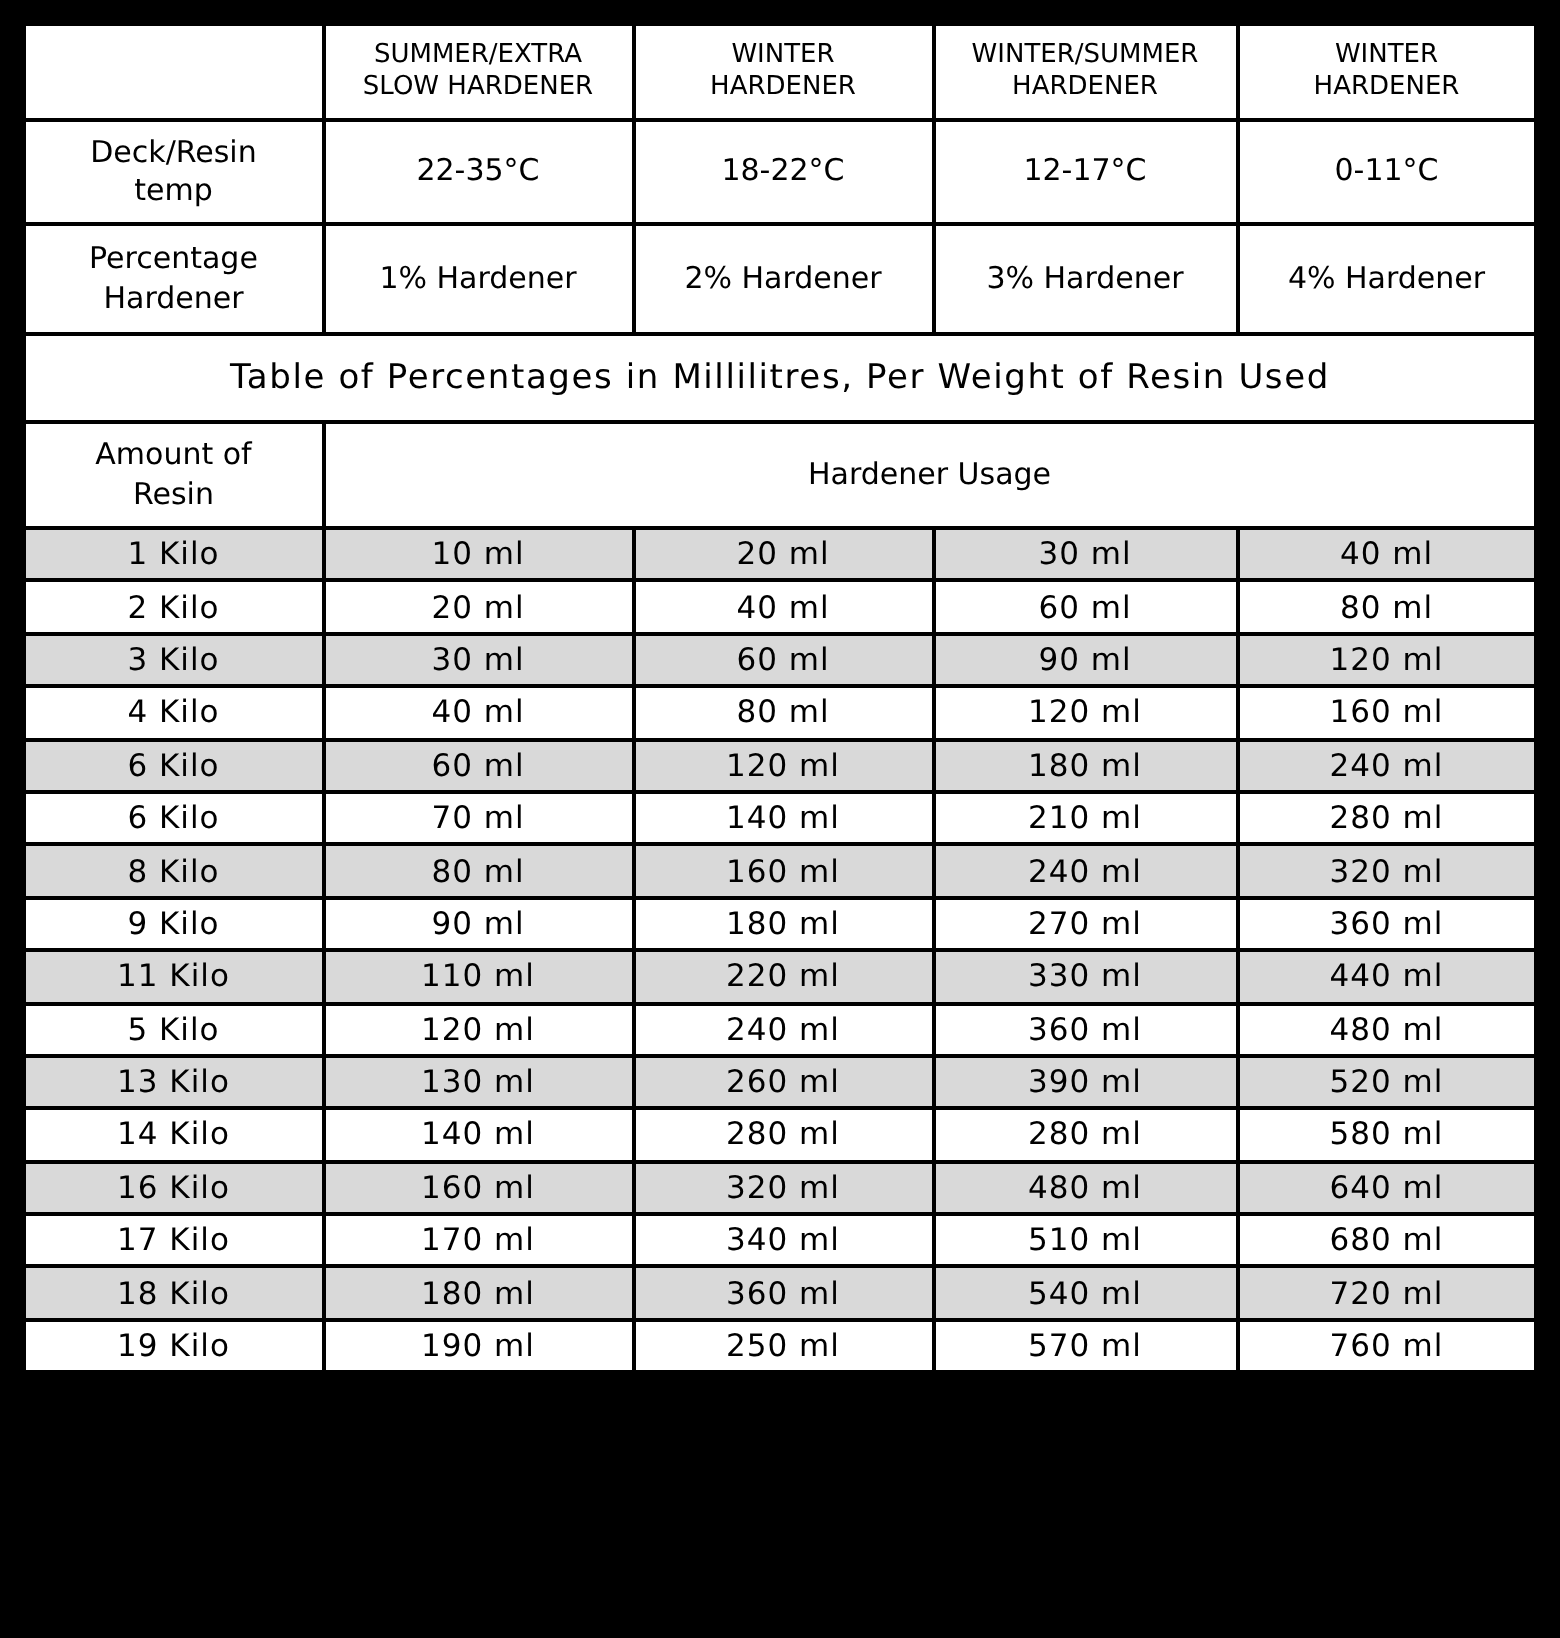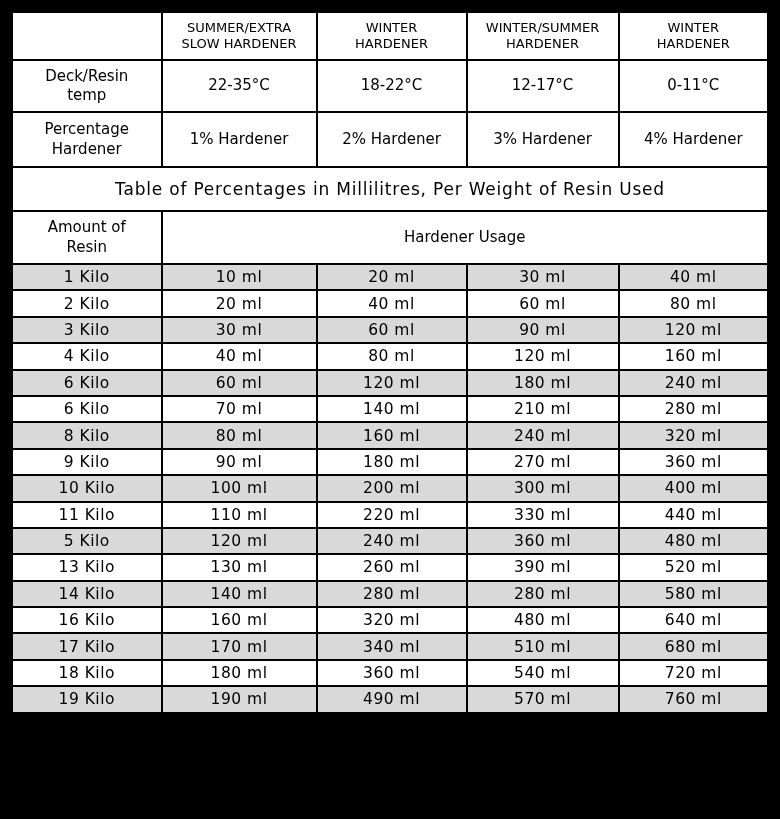--- a/index.html
+++ b/index.html
@@ -139,27 +139,20 @@
     <td>320 ml</td>
   </tr>
         <tr>
     <td>9 Kilo</td>
     <td>90 ml</td>
     <td>180 ml</td>
     <td>270 ml</td>
     <td>360 ml</td>
   </tr>
         <tr>
-    <td>10 Kilo</td>
-    <td>100 ml</td>
-    <td>200 ml</td>
-    <td>300 ml</td>
-    <td>400 ml</td>
-  </tr>
-        <tr>
     <td>11 Kilo</td>
     <td>110 ml</td>
     <td>220 ml</td>
     <td>330 ml</td>
     <td>440 ml</td>
   </tr>
         <tr>
     <td>5 Kilo</td>
     <td>120 ml</td>
     <td>240 ml</td>
@@ -197,19 +190,19 @@
         <tr>
     <td>18 Kilo</td>
     <td>180 ml</td>
     <td>360 ml</td>
     <td>540 ml</td>
     <td>720 ml</td>
   </tr>
         <tr>
     <td>19 Kilo</td>
     <td>190 ml</td>
-    <td>490 ml</td>
+    <td>250 ml</td>
     <td>570 ml</td>
     <td>760 ml</td>
   </tr>
       </tbody>
   </table>
 </div>
 
 </body></html>

